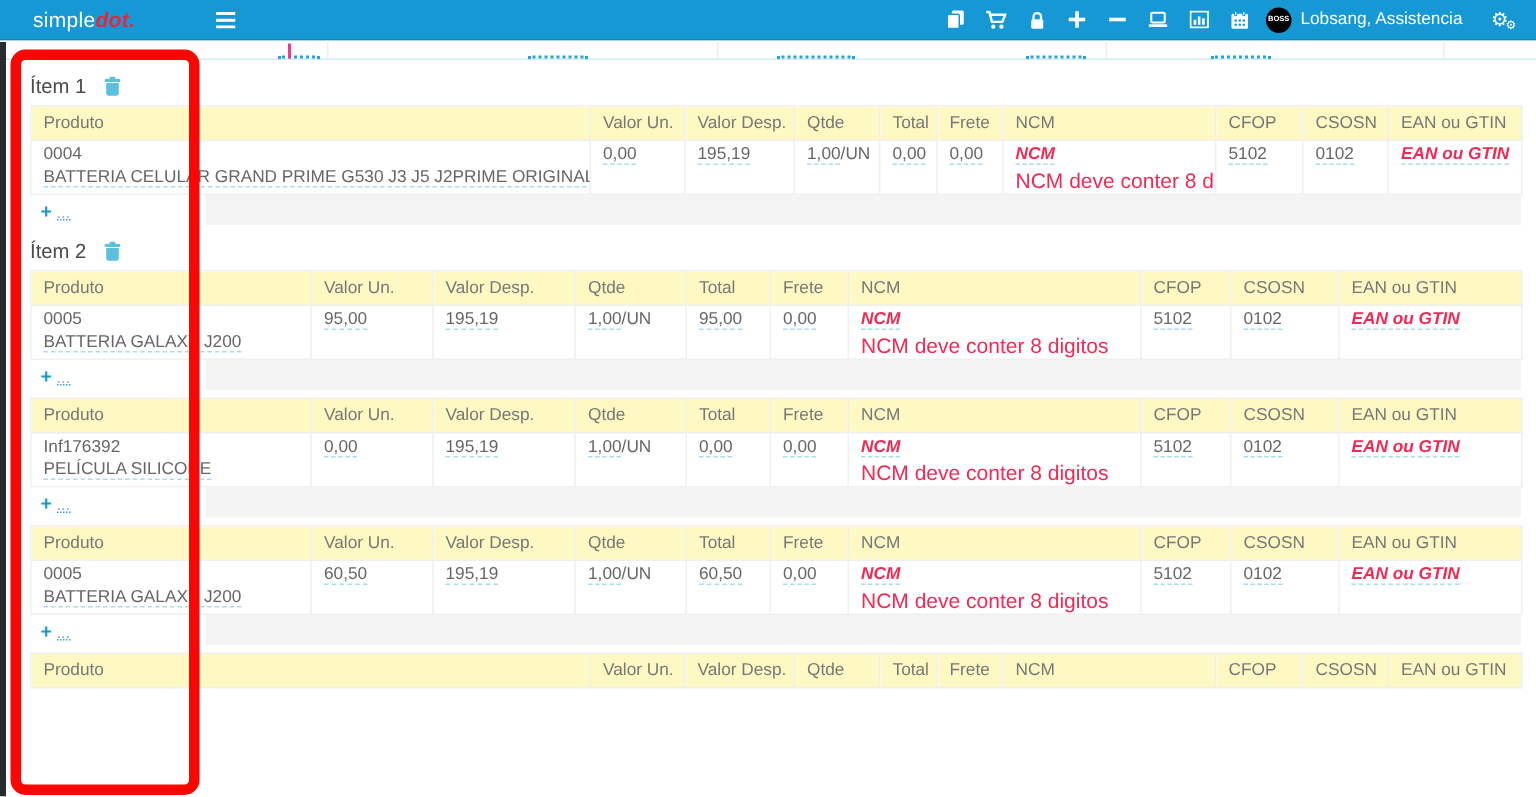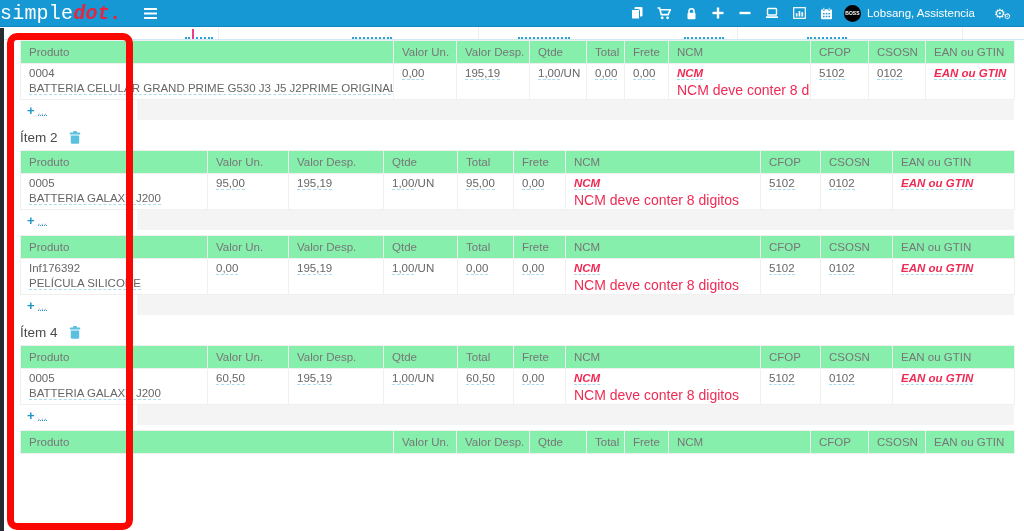--- a/index.html
+++ b/index.html
@@ -7,21 +7,21 @@
   body {
     width:1024px; height:531px; overflow:hidden; position:relative;
     background:#fff; font-family:"Liberation Sans", sans-serif;
   }
 
   
   .topbar {
     height:27px; background:#1598d3; display:flex; align-items:center;
     color:#fff; border-bottom:1px solid #1287bd;
   }
-  .logo { font-size:20px; width:130px; letter-spacing:.2px;font-family:Liberation Mono, monospace; }
+  .logo { font-size:14px; padding-left:22px; width:130px; letter-spacing:.2px; }
   .logo .pfx { color:#fff; }
   .logo .sfx { color:#e8253f; font-weight:bold; font-style:italic; }
   .hamburger { margin-left:14px; cursor:pointer; display:flex; align-items:center; }
   .topbar-right { margin-left:auto; display:flex; align-items:center; padding-right:8px; }
   .tb-icon { width:27px; display:flex; justify-content:center; align-items:center; cursor:pointer; height:27px; }
   .tb-icon svg { display:block; }
   .avatar {
     width:17px; height:17px; border-radius:50%; background:#000; color:#fff;
     font-size:5px; font-weight:bold; display:flex; align-items:center; justify-content:center;
     margin:0 6px 0 4px; cursor:pointer;
@@ -39,21 +39,21 @@
 
   
   .content { padding-left:20px; }
   .item-section { margin-bottom:5px; }
   .item-title-row { margin:9px 0 4px 0; height:17px; display:flex; align-items:center; }
   .item-title { font-size:13.5px; color:#4a4a4a; }
   .trash-btn { margin-left:11px; cursor:pointer; display:flex; align-items:center; }
 
   table.item-table { border-collapse:collapse; table-layout:fixed; width:994px; }
   table.item-table th {
-    background:#86efac; border:1px solid #efefef; color:#777;
+    background:#fef9c3; border:1px solid #efefef; color:#777;
     font-weight:normal; font-size:11.5px; text-align:left; padding:5px 8px;
     white-space:nowrap; overflow:hidden;
   }
   table.item-table td {
     border:1px solid #f0f0f0; padding:3px 8px; vertical-align:top;
     font-size:11.5px; color:#666; line-height:12.5px; height:30px;
     white-space:nowrap; overflow:hidden;
   }
   .editable { color:#666; text-decoration:none; border-bottom:1px dashed #a9dcef; cursor:pointer;text-align:center; }
   .editable-empty { color:#ee2b55; font-weight:bold; font-style:italic; }
@@ -168,20 +168,32 @@
   <span class="crop-field" style="left:352px;width:40px"></span>
   <span class="crop-field" style="left:518px;width:52px"></span>
   <span class="crop-field" style="left:684px;width:40px"></span>
   <span class="crop-field" style="left:807px;width:40px"></span>
 </div>
 
 <div class="left-strip"></div>
 
 <div class="content" id="items-root">
   <section class="item-section">
+    <div class="item-title-row">
+      <span class="item-title">Ítem 1</span>
+      <span class="trash-btn">
+        <svg width="12" height="13" viewBox="0 0 12 13">
+            <g fill="#5bc0de">
+              <rect x="4" y="0" width="4" height="2.2" rx="1"></rect>
+              <rect x="0.8" y="1.6" width="10.4" height="2" rx="0.6"></rect>
+              <path d="M1.8 4.4 h8.4 v7 a1.4 1.4 0 0 1 -1.4 1.4 h-5.6 a1.4 1.4 0 0 1 -1.4 -1.4 z"></path>
+            </g>
+          </svg>
+      </span>
+    </div>
     <table class="item-table">
       <colgroup>
           <col style="width: 373px;">
           <col style="width: 63px;">
           <col style="width: 73px;">
           <col style="width: 57px;">
           <col style="width: 38px;">
           <col style="width: 44px;">
           <col style="width: 142px;">
           <col style="width: 58px;">
@@ -360,32 +372,20 @@
         <a class="add-link">
             <span class="plus">+</span>
             <span class="dots">...</span>
           </a>
       </div>
       <div class="add-rest"></div>
     </div>
   </section>
 
   <section class="item-section">
-    <div class="item-title-row">
-      <span class="item-title">Ítem 4</span>
-      <span class="trash-btn">
-        <svg width="12" height="13" viewBox="0 0 12 13">
-            <g fill="#5bc0de">
-              <rect x="4" y="0" width="4" height="2.2" rx="1"></rect>
-              <rect x="0.8" y="1.6" width="10.4" height="2" rx="0.6"></rect>
-              <path d="M1.8 4.4 h8.4 v7 a1.4 1.4 0 0 1 -1.4 1.4 h-5.6 a1.4 1.4 0 0 1 -1.4 -1.4 z"></path>
-            </g>
-          </svg>
-      </span>
-    </div>
     <table class="item-table">
       <colgroup>
           <col style="width: 187px;">
           <col style="width: 81px;">
           <col style="width: 95px;">
           <col style="width: 74px;">
           <col style="width: 56px;">
           <col style="width: 52px;">
           <col style="width: 195px;">
           <col style="width: 60px;">

